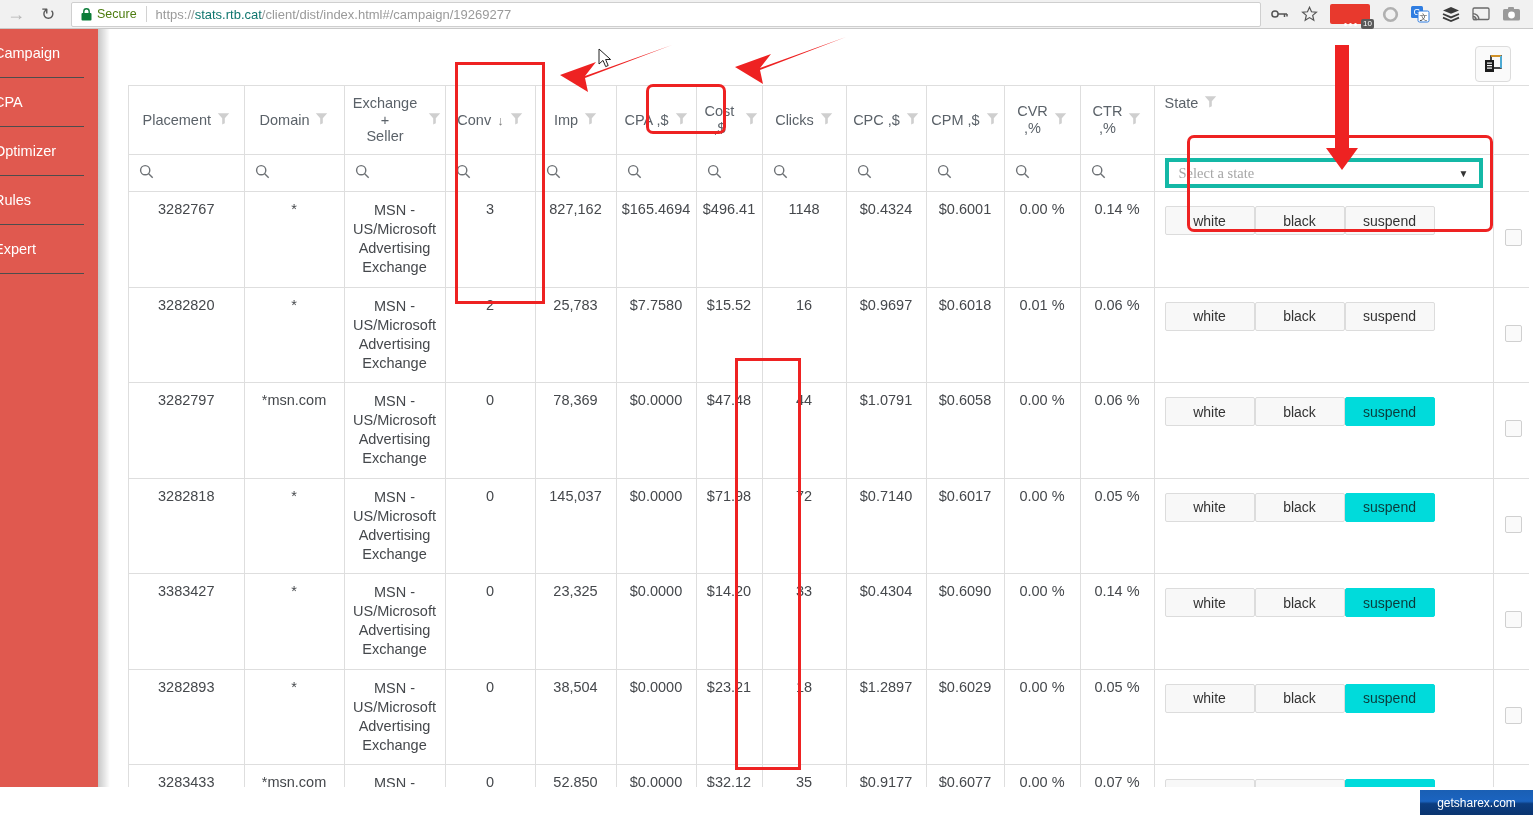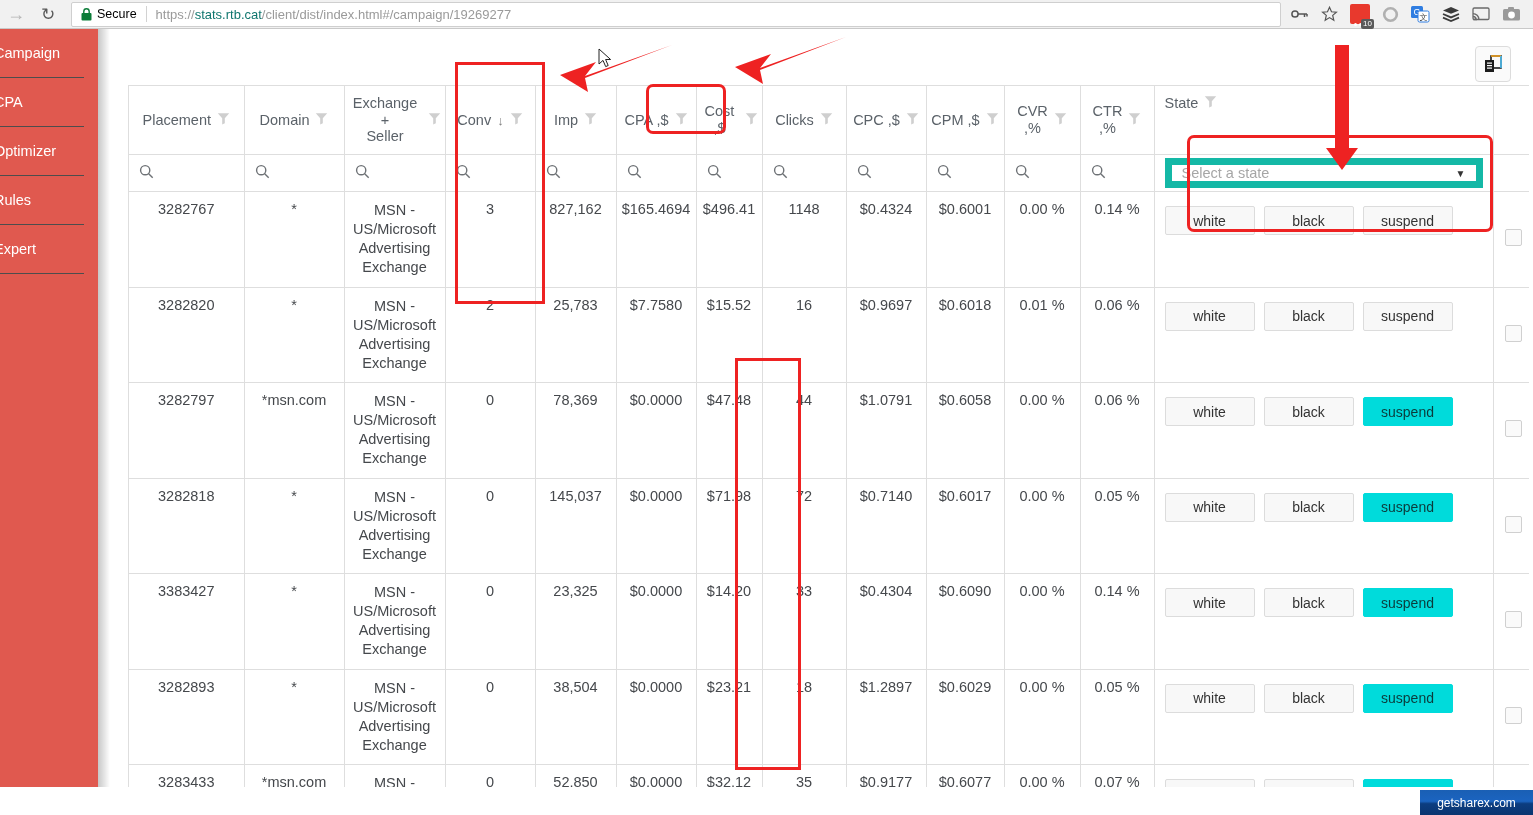--- a/index.html
+++ b/index.html
@@ -34,30 +34,30 @@
     height: 25px;
     background: #fff;
     border: 1px solid #cfcfcf;
     border-radius: 2px;
     display: flex; align-items: center;
     padding: 0 6px 0 9px;
     min-width: 0;
   }
   #lock-icon { margin-right: 5px; display:flex; align-items:center; }
   #secure-label {
-    color: #000000; font-size: 12.5px; margin-right: 9px; white-space: nowrap;
+    color: #4d7c0f; font-size: 12.5px; margin-right: 9px; white-space: nowrap;
   }
   #omni-sep { width: 1px; height: 16px; background: #d2d2d2; margin-right: 9px; }
   #url-text { font-size: 13px; color: #9a9a9a; white-space: nowrap; overflow: hidden; }
   #url-text .host { color: #0f766e; }
 
   #toolbar-icons { display: flex; align-items: center; flex: 0 0 auto; padding-right: 6px; }
   #toolbar-icons > * { margin: 0 6px; display: flex; align-items: center; justify-content: center; }
   .ext-badge {
-    position: relative; width: 20px; height: 20px;
+    position: relative; width: 40px; height: 20px;
     background: #e8392d; border-radius: 2px;
     display: flex; align-items: flex-start; justify-content: center; padding-top: 20px;
   }
   .ext-badge .dots { display: flex; gap: 2px; }
   .ext-badge .dots i { width: 3px; height: 3px; background: #fff; border-radius: 50%; display: block; }
   .ext-count {
     position: absolute; right: -4px; bottom: -5px;
     background: #5a5a5a; color: #fff; font-size: 8px;
     border-radius: 2px; padding: 0 2px; line-height: 10px;
     font-family: "Liberation Sans", sans-serif;
@@ -127,33 +127,33 @@
   .funnel { flex: 0 0 auto; }
   .sort-arrow { color: #7d7d7d; font-size: 13px; }
 
   th.state-hdr { text-align: left; vertical-align: top; padding: 9px 10px; }
   th.state-hdr .hdr-inner { justify-content: flex-start; width: 100%; }
 
   
   tr.filter-row td { height: 37px; padding: 0 10px; vertical-align: middle; text-align: left; }
   .q-icon { color: #6d7175; }
   .state-select {
-    border: 7px solid #14b8a6; background: #fff;
+    border: 4px solid #14b8a6; background: #fff;
     height: 30px; width: 100%;
     display: flex; align-items: center; justify-content: space-between;
-    padding: 0 10px; font-size: 14.5px; color: #a6a6a6;
+    padding: 0 10px; font-size: 14.5px; color: #a6a6a6; font-family: Liberation Serif, serif;
   }
   .caret { color: #333; font-size: 10px; }
 
   
   tbody td { height: 91px; }
   td.placement { }
   td.netseller { line-height: 1.32; }
   td.state-cell { padding: 14px 10px; text-align: left; vertical-align: top; }
-  .state-btns { display: flex; gap: 9px; }
+  .state-btns { display: flex; }
   .state-btn {
     width: 90px; height: 29px;
     border: 1px solid #dcdcdc;
     background: #f8f8f8;
     font-size: 14px; color: #333;
     display: flex; align-items: center; justify-content: center;
     border-radius: 2px;
   }
   .state-btn.active {
     background: #00dbdb; border-color: #00dbdb; color: #0b3b3b;

